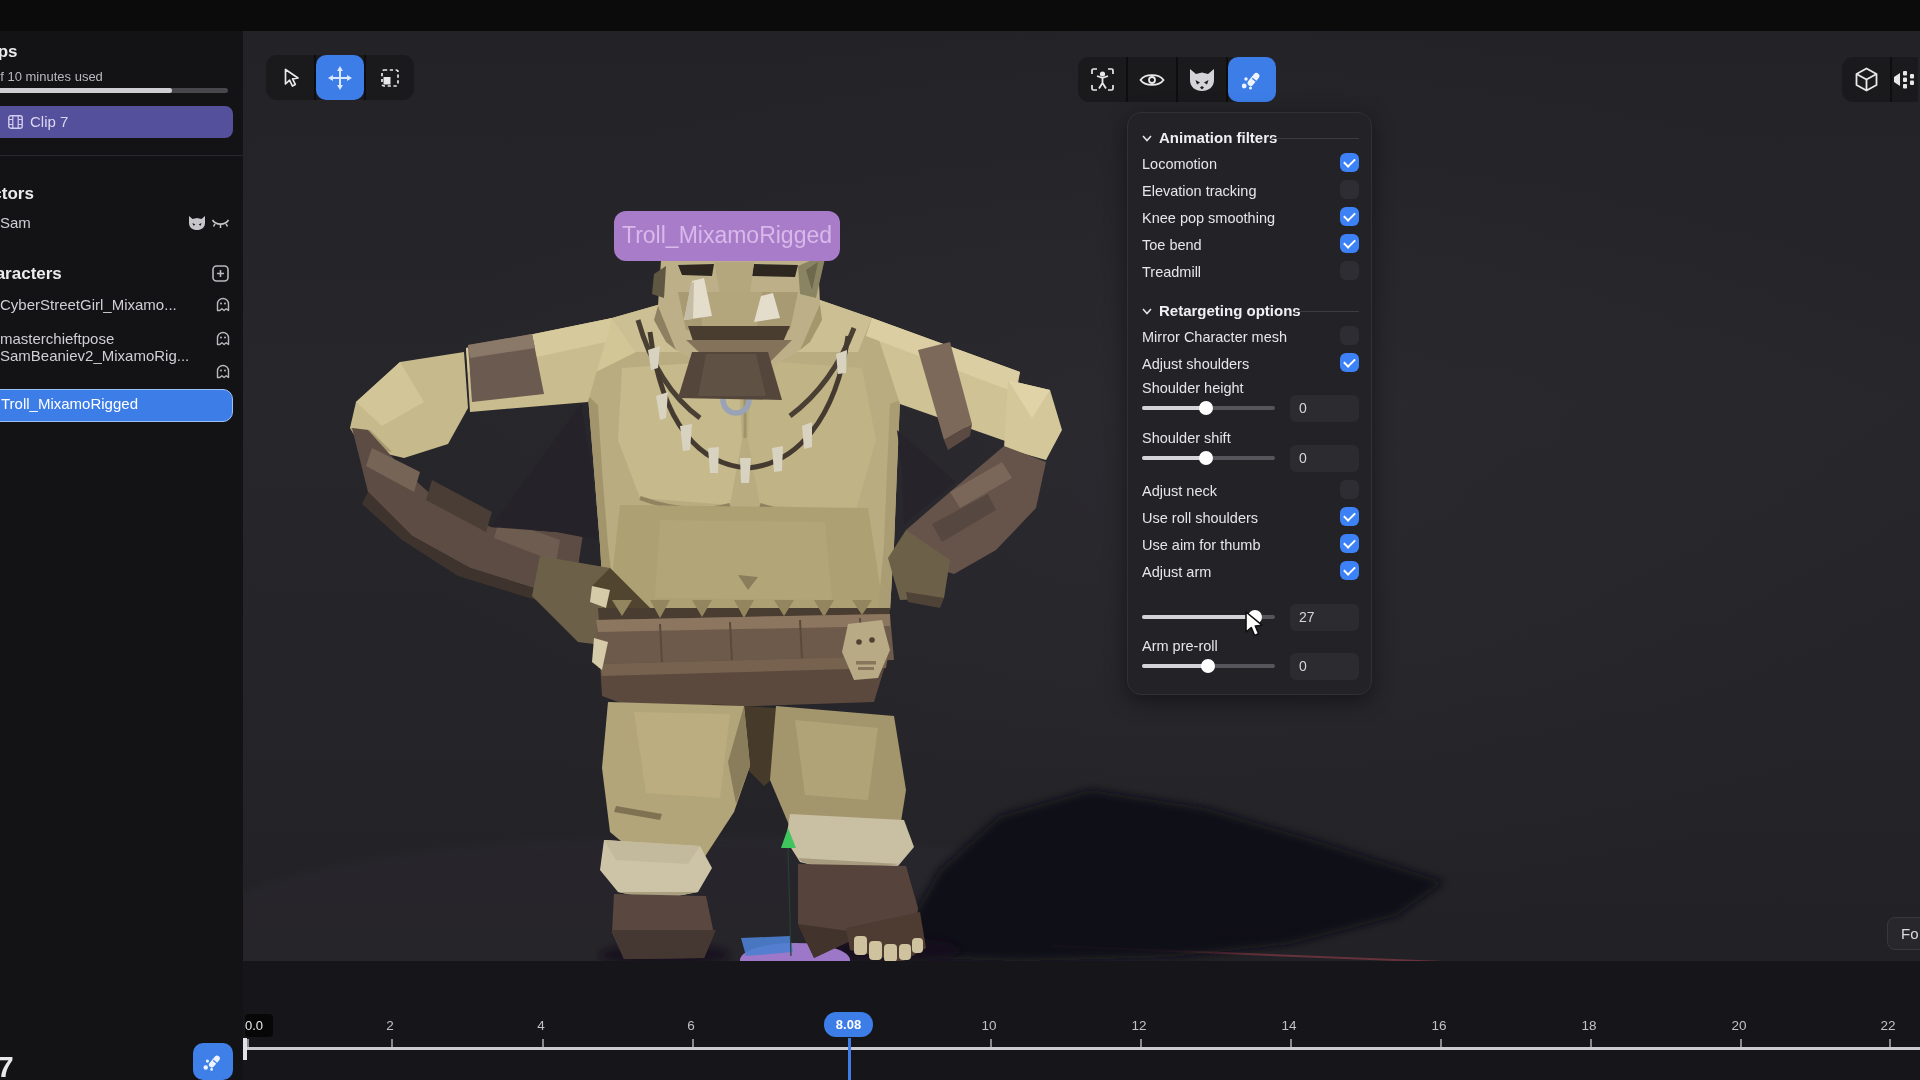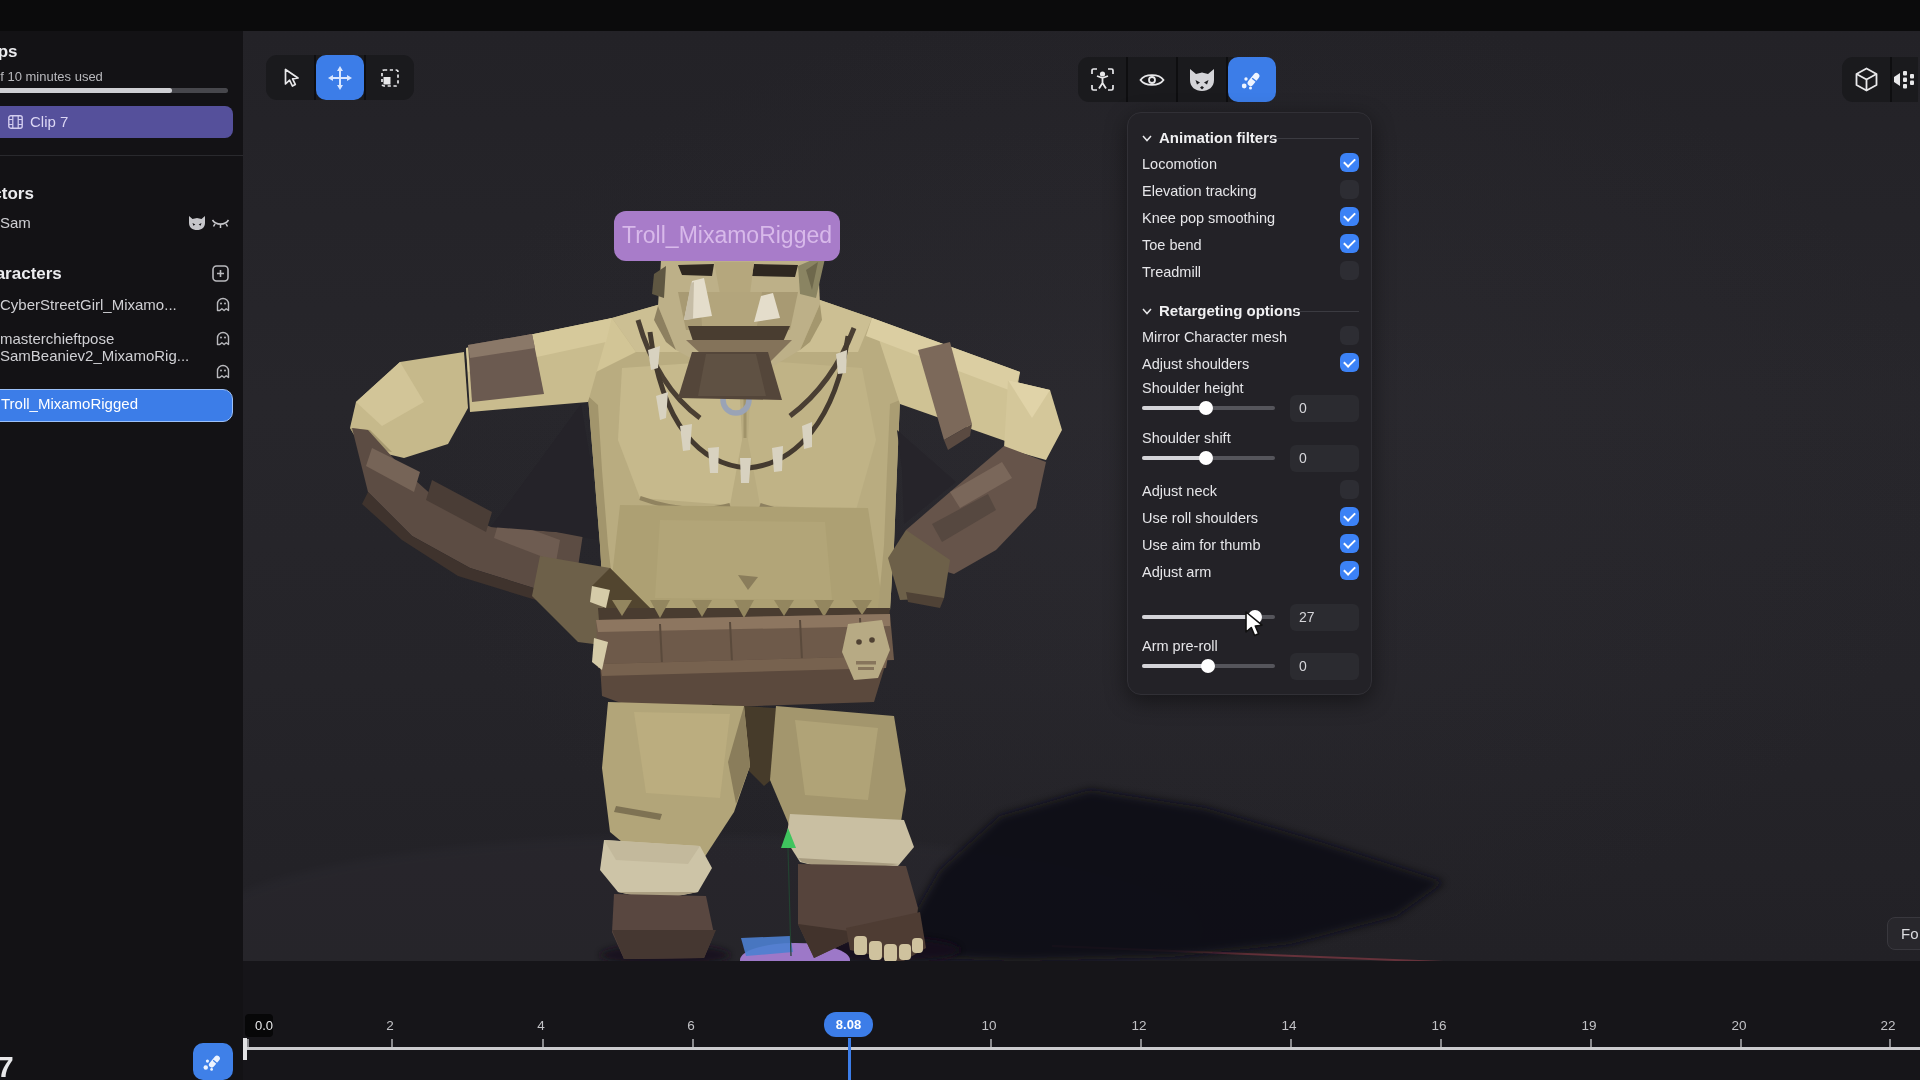--- a/index.html
+++ b/index.html
@@ -50,21 +50,21 @@
      font-size:14px; color:#d6d6da; line-height:27px; padding-left:9px; }
   .chev { display:inline-block; width:10px; height:10px; margin-right:7px; position:relative; top:0px; }
   .hline { position:absolute; height:1px; background:#3b3b41; top:9px; right:0; }
   
   #tooltip { position:absolute; left:869px; top:585px; width:676px; height:27px; background:rgba(16,16,18,.48);
       font-size:16.5px; color:#f4f4f6; text-align:center; line-height:26px; }
   
   #timeline { position:absolute; left:243px; top:961px; width:1677px; height:119px; background:#161519; }
   .tick { position:absolute; top:57px; font-size:13.5px; color:#c2c2c6; transform:translateX(-50%); }
   #zerobox { position:absolute; left:2px; top:53px; width:28px; height:23px; background:#070708; border-radius:4px;
-      color:#e8e8ea; font-size:13px; text-align:right; line-height:23px; }
+      color:#e8e8ea; font-size:13px; text-align:left; line-height:23px; }
   #bluepill { position:absolute; left:581px; top:51px; width:49px; height:25px; background:#3c7de8; border-radius:12px;
       color:#fff; font-size:13px; text-align:center; line-height:25px;font-weight:bold; }
   #ruler { position:absolute; left:0px; top:86px; width:1677px; height:3px; background:#cbcbce; }
   #playhead { position:absolute; left:605px; top:77px; width:3px; height:42px; background:#3c7de8; }
   #wandbtn { position:absolute; left:193px; top:1043px; width:40px; height:37px; background:#3f80e8; border-radius:10px; }
   #seven { position:absolute; left:-3px; top:1050px; font-size:30px; font-weight:700; color:#e8e8ea; }
   svg { display:block; }
   .abs { position:absolute; }
 </style>
 </head>
@@ -288,21 +288,21 @@
   <div id="timeline">
     <div id="zerobox">0.0</div>
     <div class="tick" style="left:147px">2</div>
     <div class="tick" style="left:298px">4</div>
     <div class="tick" style="left:448px">6</div>
     <div id="bluepill">8.08</div>
     <div class="tick" style="left:746px">10</div>
     <div class="tick" style="left:896px">12</div>
     <div class="tick" style="left:1046px">14</div>
     <div class="tick" style="left:1196px">16</div>
-    <div class="tick" style="left:1346px">19</div>
+    <div class="tick" style="left:1346px">18</div>
     <div class="tick" style="left:1496px">20</div>
     <div class="tick" style="left:1645px">22</div>
     <div style="position:absolute;left:4px;top:78px;width:2px;height:8px;background:#8a8a8e"></div>
       <div style="position:absolute;left:148px;top:78px;width:2px;height:8px;background:#8a8a8e"></div>
       <div style="position:absolute;left:299px;top:78px;width:2px;height:8px;background:#8a8a8e"></div>
       <div style="position:absolute;left:449px;top:78px;width:2px;height:8px;background:#8a8a8e"></div>
       <div style="position:absolute;left:606px;top:78px;width:2px;height:8px;background:#8a8a8e"></div>
       <div style="position:absolute;left:747px;top:78px;width:2px;height:8px;background:#8a8a8e"></div>
       <div style="position:absolute;left:897px;top:78px;width:2px;height:8px;background:#8a8a8e"></div>
       <div style="position:absolute;left:1047px;top:78px;width:2px;height:8px;background:#8a8a8e"></div>

